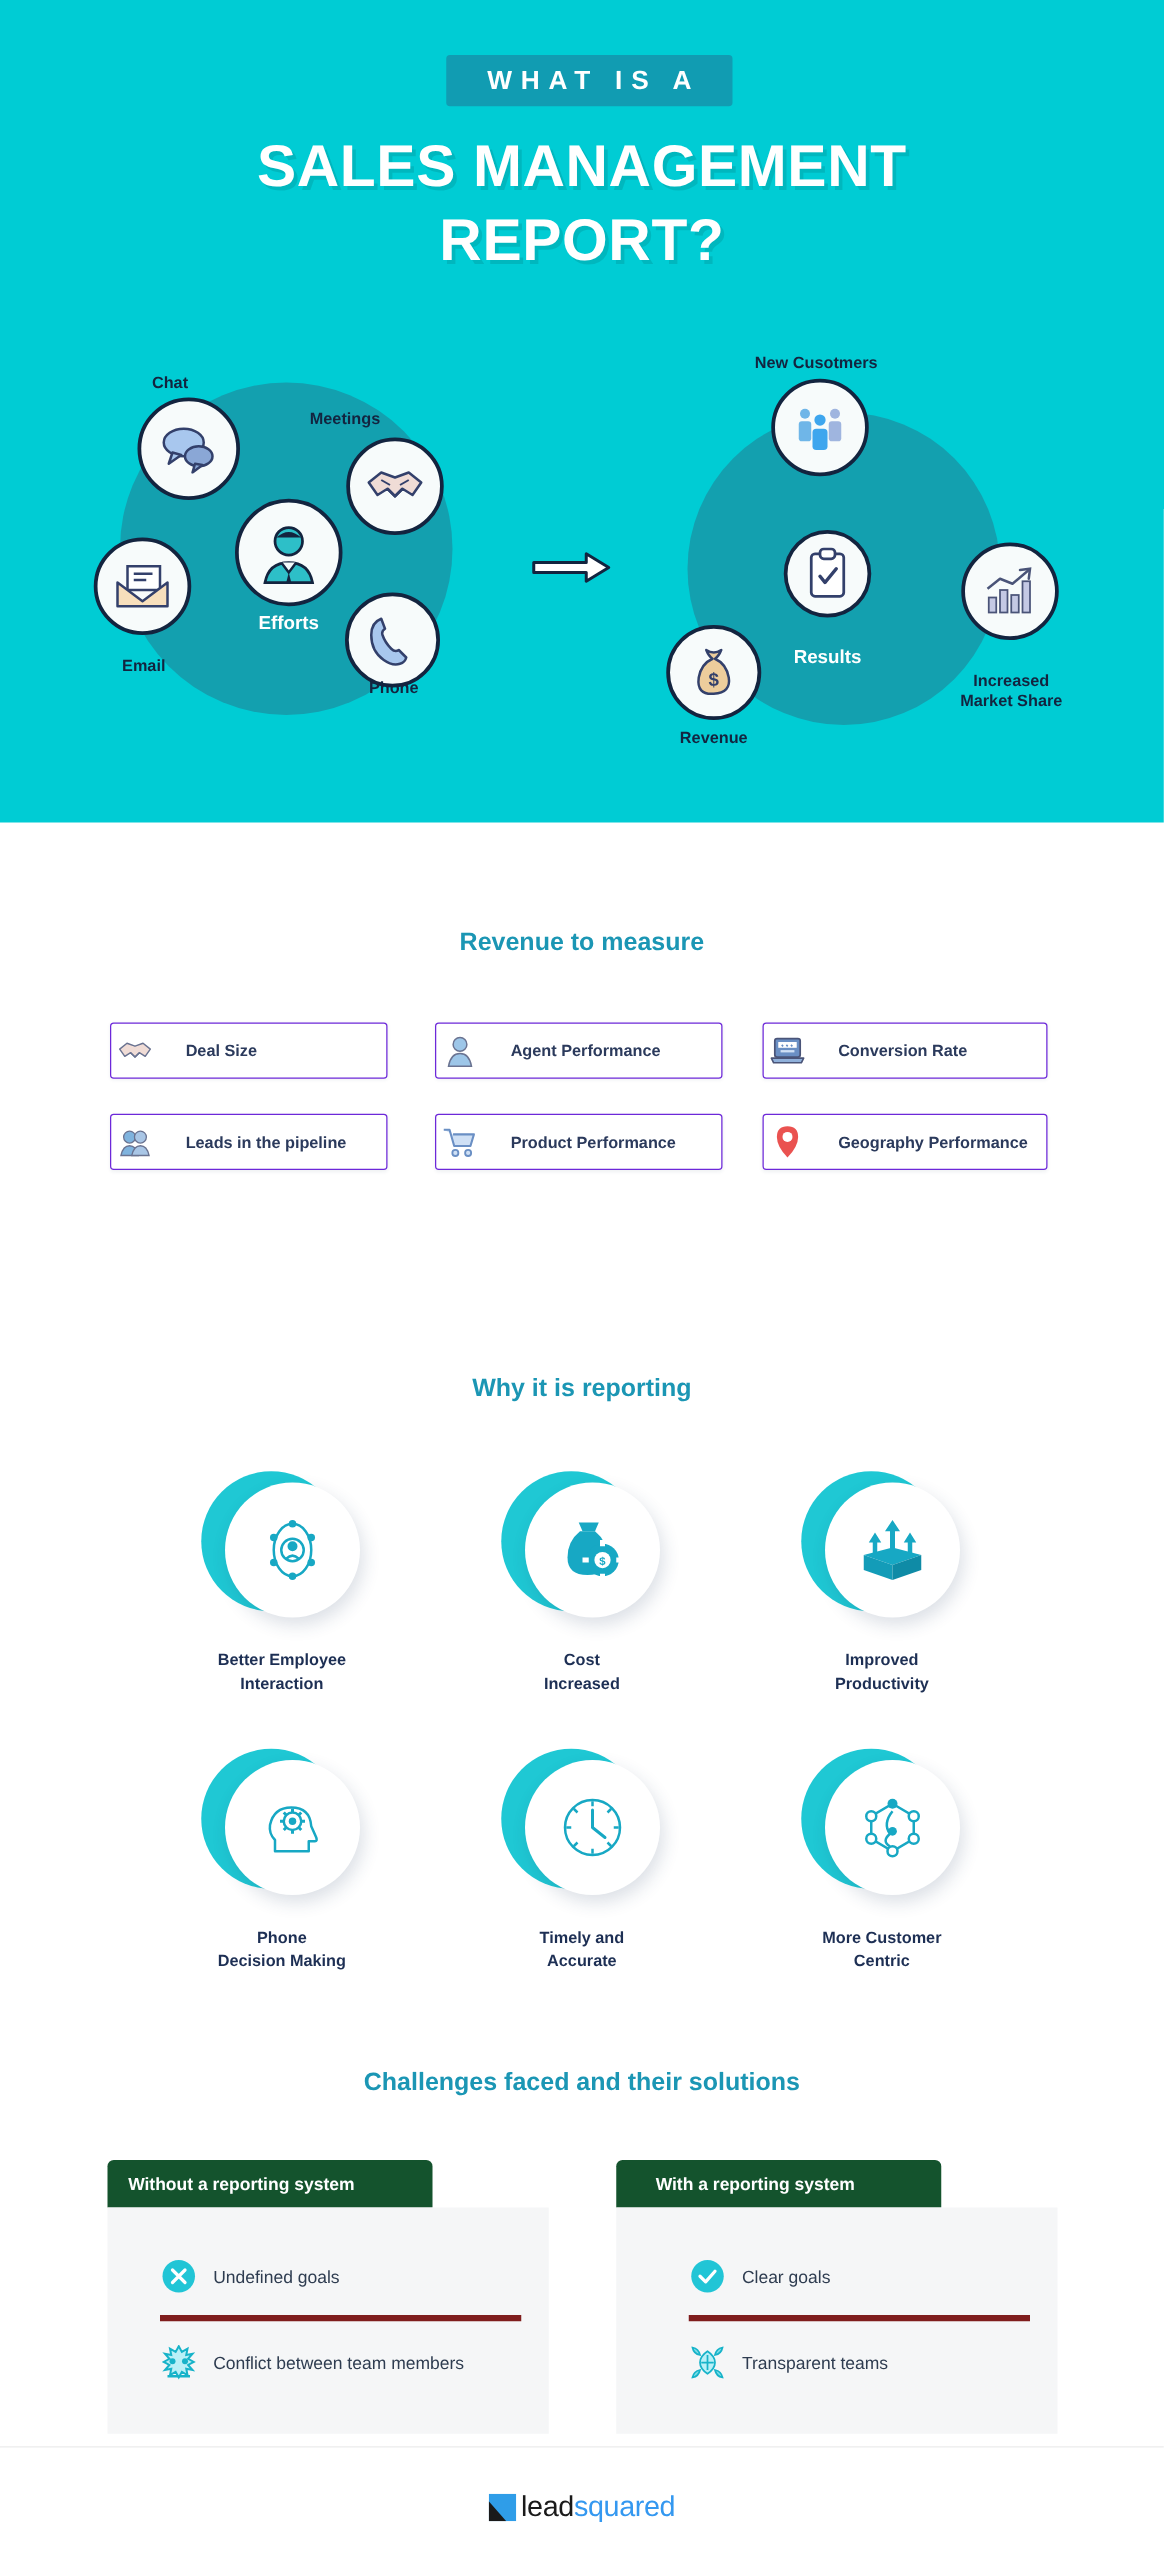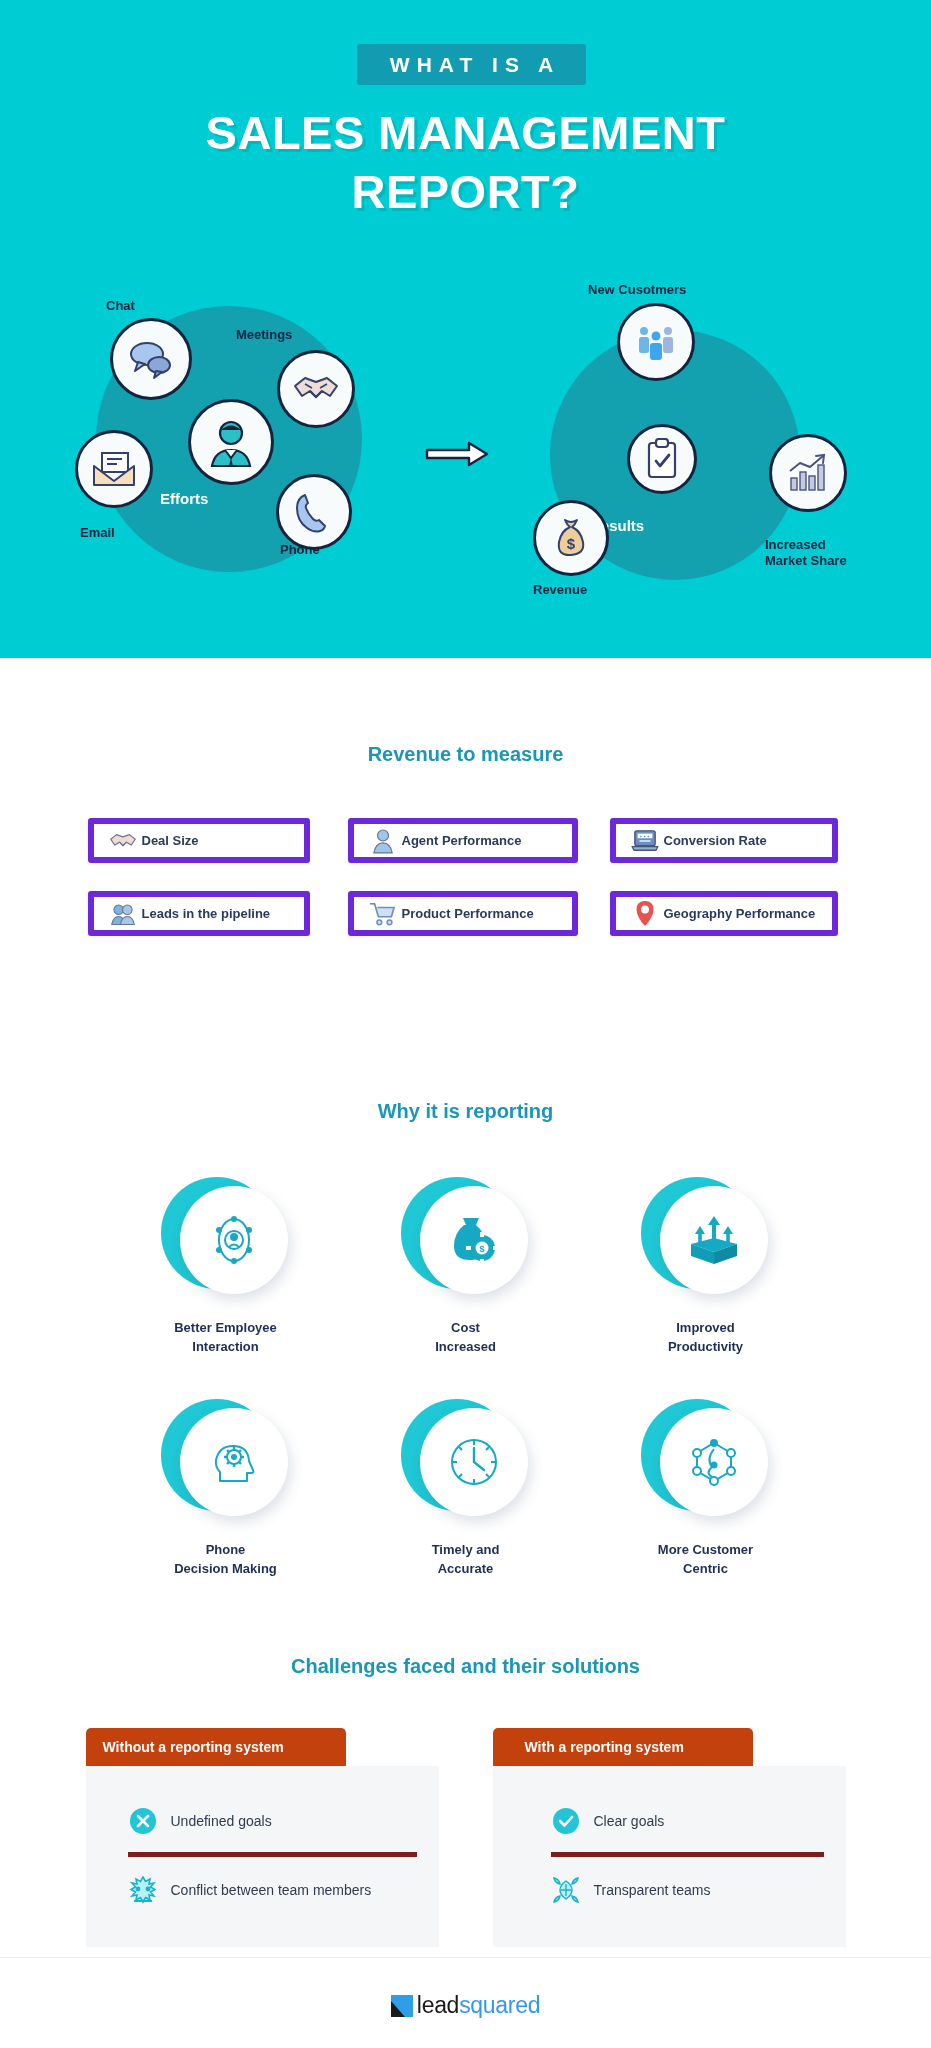--- a/index.html
+++ b/index.html
@@ -65,21 +65,21 @@
     border: 3px solid #13243f;
     border-radius: 50%;
     display: flex; align-items: center; justify-content: center;
   }
   .bub svg { display: block; }
   .lbl {
     position: absolute;
     font-size: 13px;
     font-weight: bold;
     color: #13243f;
-    text-align: left;
+    text-align: center;
     white-space: nowrap;
     line-height: 1.25;
   }
   .lbl.white { color: #ffffff; font-size: 15px; }
 
   .arrow { position: absolute; left: 425px; top: 440px; }
 
   
   .sec-title {
     text-align: center;
@@ -95,28 +95,28 @@
     margin: 52px auto 0;
     width: 760px;
     display: grid;
     grid-template-columns: 1fr 1fr 1fr;
     column-gap: 26px;
     row-gap: 28px;
   }
   .m-cell { display: flex; }
   .m-card {
     background: #ffffff;
-    border: 6px solid #6d28d9;
+    border: 1px solid #6d28d9;
     border-radius: 3px;
     box-shadow: 0 1px 3px rgba(30,50,90,0.07);
     height: 45px;
     display: flex;
     align-items: center;
-    gap: 4px;
-    padding: 0 14px;
+    gap: 26px;
+    padding: 0 4px;
   }
   .m-card .mi { width: 30px; height: 30px; flex: 0 0 30px; display:flex; align-items:center; justify-content:center; }
   .m-card .mt { font-size: 13px; font-weight: bold; color: #2b3a5c; white-space: nowrap; }
   
   .m-cell.c0 .m-card { width: 222px; margin-left: 2px; }
   .m-cell.c1 .m-card { width: 230px; }
   .m-cell.c2 .m-card { width: 228px; }
 
   
   #why { position: absolute; left: 0; top: 1100px; width: 931px; }
@@ -152,21 +152,21 @@
     line-height: 1.45;
   }
 
   
   #chal { position: absolute; left: 0; top: 1655px; width: 931px; }
   .c-wrap { margin: 50px auto 0; width: 760px; display: flex; gap: 54px; }
   .c-col { width: 353px; position: relative; }
   .c-tab {
     width: 260px;
     height: 38px;
-    background: #c2410c;
+    background: #14532d;
     border-radius: 5px 5px 0 0;
     color: #fff;
     font-size: 14px;
     font-weight: bold;
     display: flex; align-items: center;
     padding-left: 17px;
   }
   .c-col.right .c-tab { width: 260px; padding-left: 32px; }
   .c-body {
     background: #f5f6f7;

